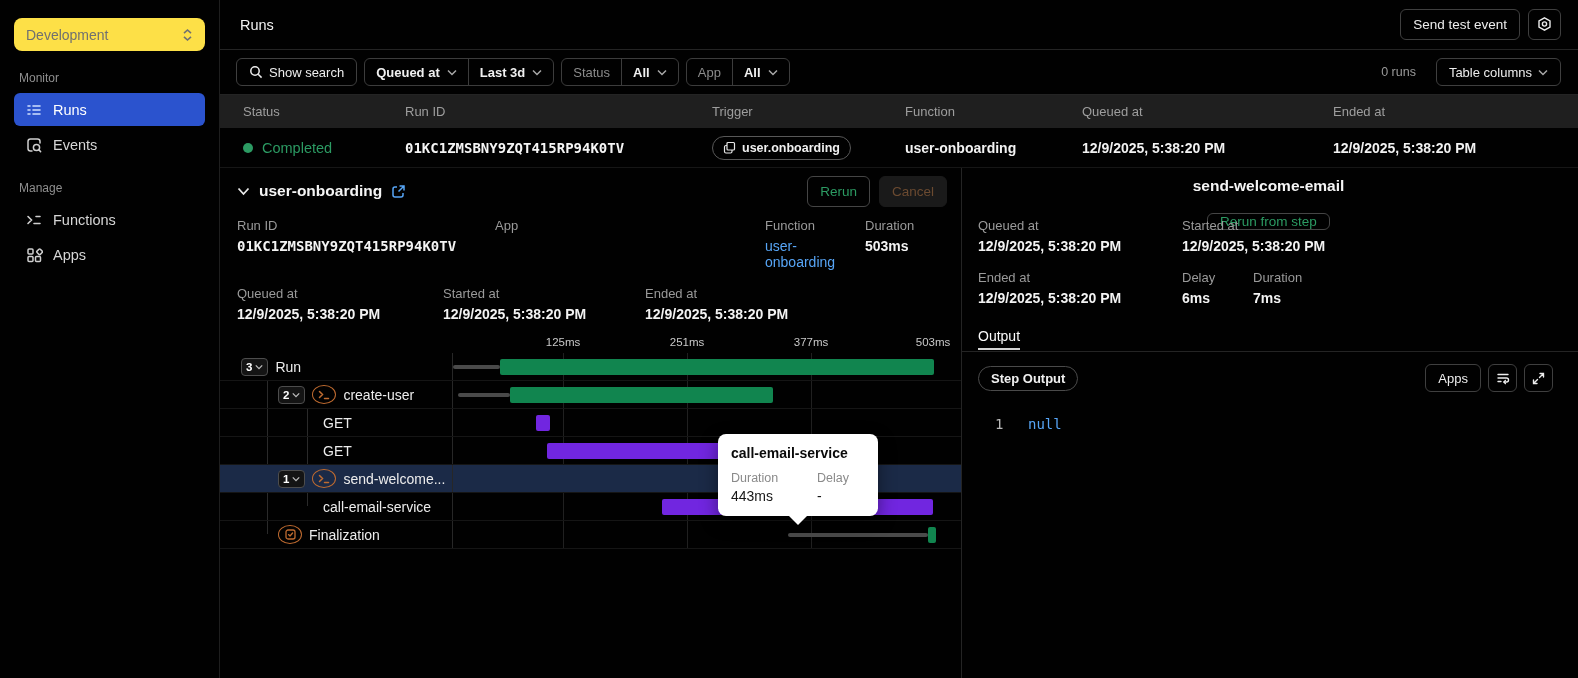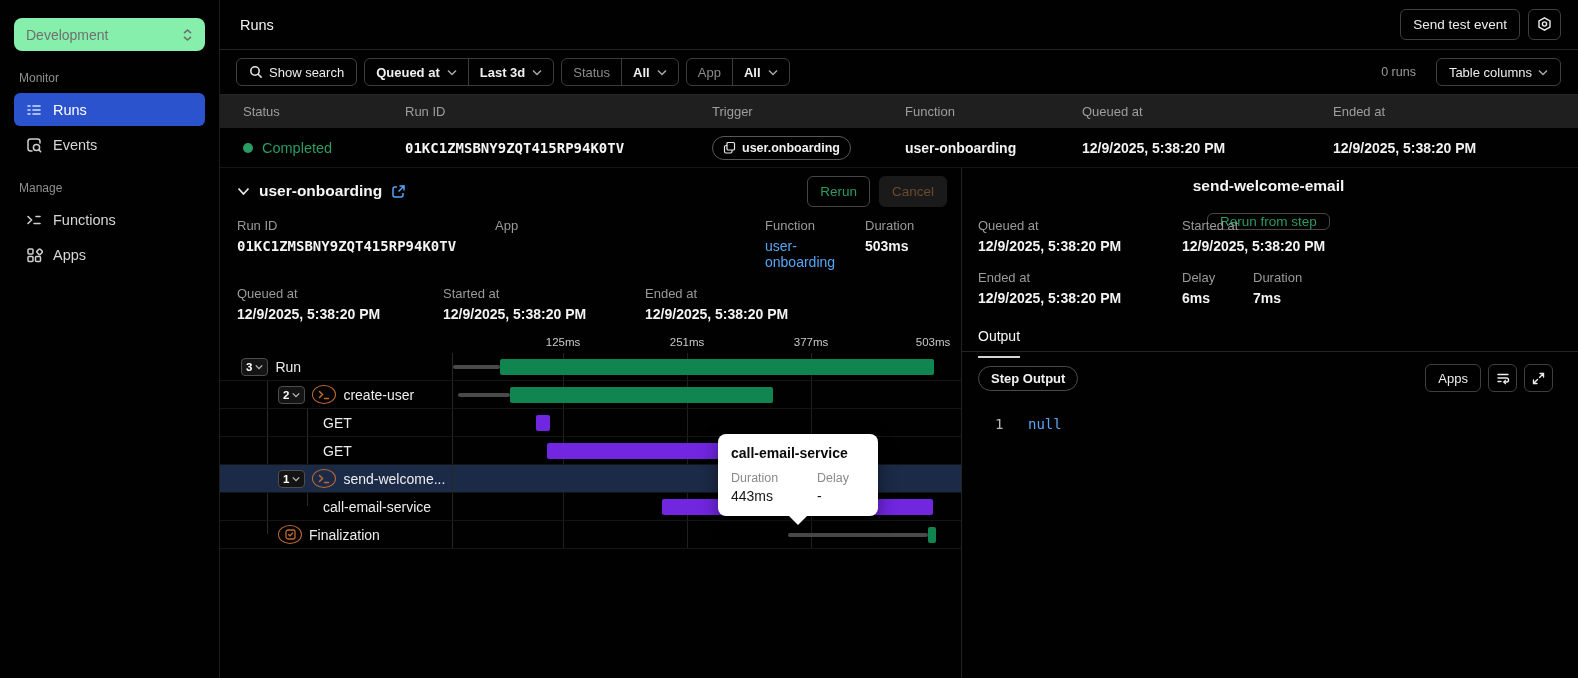--- a/index.html
+++ b/index.html
@@ -10,21 +10,21 @@
     font-size:14px; -webkit-font-smoothing:antialiased;
   }
   .mono { font-family:"DejaVu Sans Mono", monospace; }
   .app { display:flex; width:1578px; height:678px; }
 
   
   .sidebar { width:220px; flex:0 0 220px; background:#010101; border-right:1px solid #1e1e1e; padding:18px 14px; }
   .logo-row { display:flex; align-items:baseline; gap:8px; padding:0 4px; margin-bottom:22px; }
   .logo { font-size:21px; font-weight:800; letter-spacing:1.5px; color:#ffffff; }
   .logo-badge { font-size:10px; font-weight:700; letter-spacing:1px; color:var(--green); }
-  .env-select { display:flex; align-items:center; justify-content:space-between; background:#86efac; border-radius:8px; height:33px; padding:0 12px; color:#707070; font-size:14px; cursor:pointer; }
+  .env-select { display:flex; align-items:center; justify-content:space-between; background:#fde047; border-radius:8px; height:33px; padding:0 12px; color:#707070; font-size:14px; cursor:pointer; }
   .side-section { margin-top:20px; }
   .side-label { font-size:12px; color:#8f8f8f; padding:0 5px; margin-bottom:8px; }
   .side-item { display:flex; align-items:center; gap:10px; height:33px; border-radius:6px; padding:0 11px; color:#d6d6d6; font-size:14.5px; cursor:pointer; margin-bottom:2px; }
   .side-item.active { background:var(--nav-active); color:#fff; }
   .side-item svg { flex:0 0 auto; }
 
   
   .main { flex:1; display:flex; flex-direction:column; min-width:0; }
   .topbar { height:50px; border-bottom:1px solid #242424; display:flex; align-items:center; padding:0 17px 0 20px; }
   .topbar-title { font-size:14.5px; font-weight:500; color:#f2f2f2; }
@@ -70,21 +70,21 @@
   .meta-row.r1b { grid-template-columns:204px 1fr; }
   .meta-row.r2b { grid-template-columns:204px 71px 1fr; }
   .meta-row.rp { padding-left:16px; }
   .meta-label { font-size:13px; color:#9a9a9a; margin-bottom:5px; }
   .meta-value { font-size:14px; font-weight:700; color:#f3f3f3; }
   .meta-value.link { color:var(--blue); font-weight:400; cursor:pointer; }
   .meta-value.mono { font-weight:600; }
 
   .tabbar { border-bottom:1px solid #242424; padding:10px 0 0 17px; height:34px; }
   .tabbar.rp { padding-left:16px; }
-  .tab { display:inline-block; font-size:14px; color:#fafafa; padding-bottom:12px; border-bottom:2px solid #d4d4d4; cursor:pointer; }
+  .tab { display:inline-block; font-size:14px; color:#fafafa; padding-bottom:4px; border-bottom:2px solid #d4d4d4; cursor:pointer; }
 
   
   .trace { position:relative; }
   .axis-row { display:flex; height:19px; }
   .axis-left { width:233px; flex:0 0 233px; }
   .axis-zone { position:relative; flex:1; }
   .axis-tick { position:absolute; top:2px; transform:translateX(-50%); font-size:11.5px; color:#c9c9c9; }
   .t-rows { position:relative; }
   .gridline { position:absolute; top:0; bottom:0; width:1px; background:#202020; }
   .guide { position:absolute; width:1px; background:#2a2a2a; }

